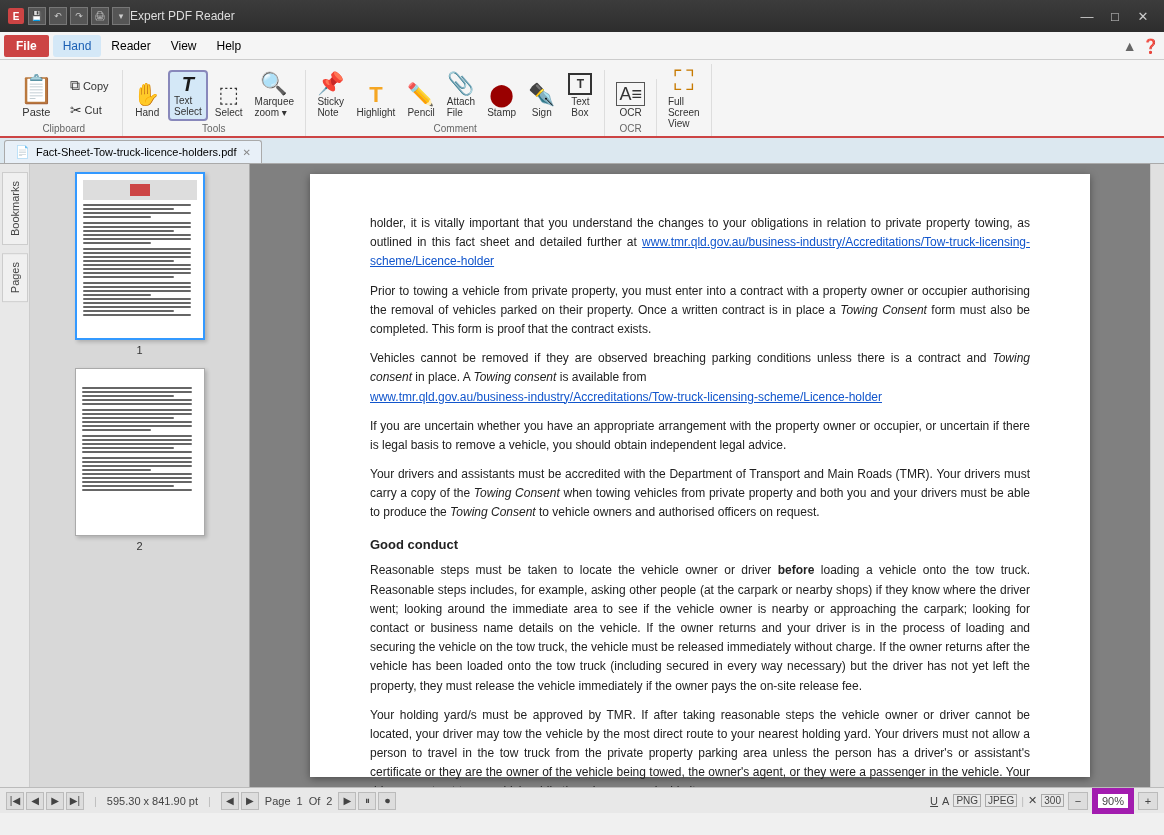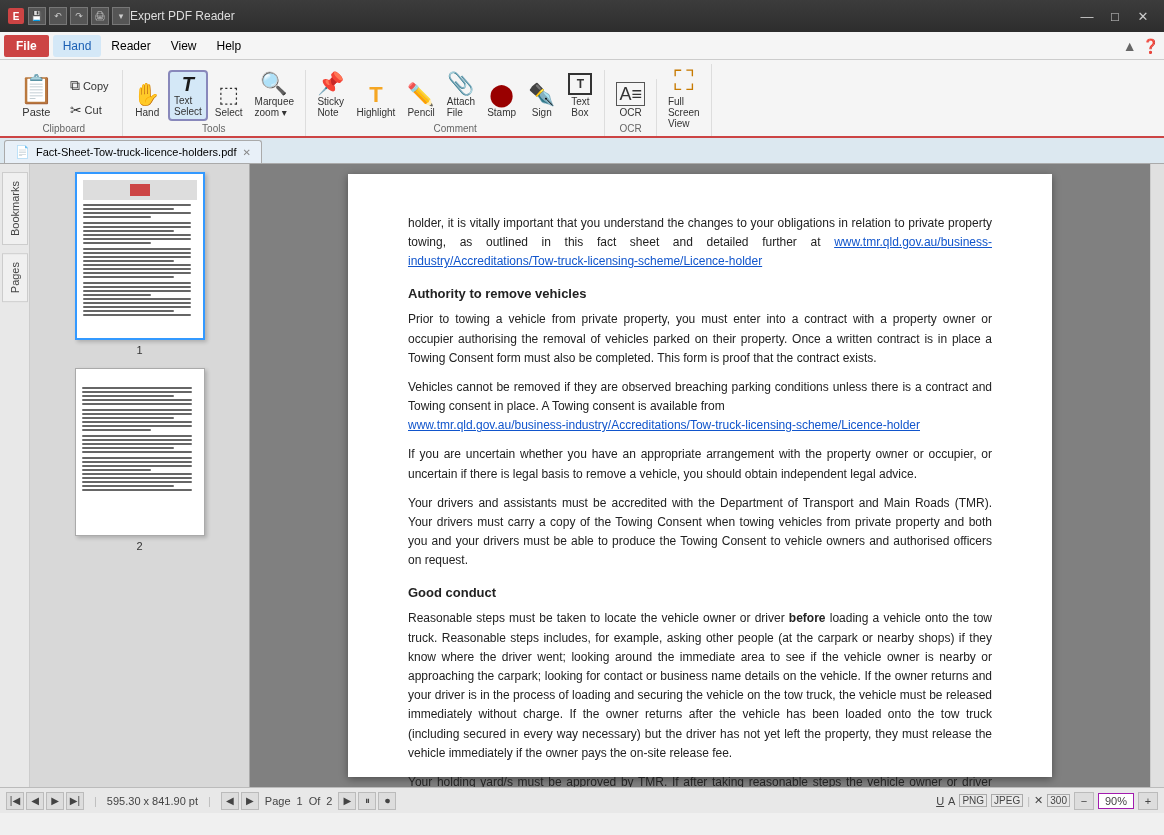--- a/index.html
+++ b/index.html
@@ -213,32 +213,32 @@
     .pdf-area {
       flex: 1;
       overflow-y: auto;
       background: #808080;
       display: flex;
       justify-content: center;
       padding: 10px;
     }
     .pdf-page {
       background: white;
-      width: 704px;
+      width: 780px;
       min-height: 600px;
       padding: 40px 60px;
       font-size: 12px;
       line-height: 1.6;
       color: #222;
       box-shadow: 0 2px 8px rgba(0,0,0,0.4);
     }
     .pdf-text { margin-bottom: 10px; text-align: justify; }
     .pdf-heading { font-weight: bold; font-size: 13px; margin: 12px 0 6px; }
     .pdf-link { color: #1155cc; text-decoration: underline; }
-    .pdf-italic { }
+    .pdf-italic { font-style: italic; }
     .pdf-bold { font-weight: bold; }
 
     
     .right-scrollbar {
       width: 14px;
       background: #e0e0e0;
       border-left: 1px solid #ccc;
     }
 
     
@@ -251,21 +251,21 @@
       padding: 0 6px;
       gap: 6px;
       font-size: 11px;
       color: #444;
     }
     .status-nav { display: flex; gap: 2px; align-items: center; }
     .status-btn { width: 18px; height: 18px; background: #ddd; border: 1px solid #bbb; display: flex; align-items: center; justify-content: center; font-size: 10px; cursor: pointer; }
     .status-sep { color: #bbb; margin: 0 4px; }
     .status-right { margin-left: auto; display: flex; align-items: center; gap: 4px; }
     .zoom-btn { width: 20px; height: 18px; background: #ddd; border: 1px solid #bbb; display: flex; align-items: center; justify-content: center; font-size: 11px; cursor: pointer; }
-    .zoom-val { background: white; border: 1px solid #a21caf; padding: 1px 4px; min-width: 36px; text-align: center; font-size: 11px; }
+    .zoom-val { background: white; border: 6px solid #a21caf; padding: 1px 4px; min-width: 36px; text-align: center; font-size: 11px; }
 
     
     .highlight-border {
       border: 2px solid #f5a623;
       border-radius: 4px;
     }
   </style>
 </head>
 <body>
 
@@ -489,21 +489,20 @@
     </div>
   </div>
 
   <div class="pdf-area">
     <div class="pdf-page">
       <p class="pdf-text">
         <span>holder, it is vitally important that you understand the changes to your obligations in relation to private property towing, as outlined in this fact sheet and detailed further at</span>
         <a class="pdf-link">www.tmr.qld.gov.au/business-industry/Accreditations/Tow-truck-licensing-scheme/Licence-holder</a>
       </p>
 
-      <p class="pdf-heading">Authority to remove vehicles</p>
       <p class="pdf-text">
         Prior to towing a vehicle from private property, you must enter into a contract with a property owner or occupier authorising the removal of vehicles parked on their property. Once a written contract is in place a <span class="pdf-italic">Towing Consent</span> form must also be completed. This form is proof that the contract exists.
       </p>
       <p class="pdf-text">
         Vehicles cannot be removed if they are observed breaching parking conditions unless there is a contract and <span class="pdf-italic">Towing consent</span> in place. A <span class="pdf-italic">Towing consent</span> is available from<br>
         <a class="pdf-link">www.tmr.qld.gov.au/business-industry/Accreditations/Tow-truck-licensing-scheme/Licence-holder</a>
       </p>
       <p class="pdf-text">If you are uncertain whether you have an appropriate arrangement with the property owner or occupier, or uncertain if there is legal basis to remove a vehicle, you should obtain independent legal advice.</p>
       <p class="pdf-text">
         Your drivers and assistants must be accredited with the Department of Transport and Main Roads (TMR). Your drivers must carry a copy of the <span class="pdf-italic">Towing Consent</span> when towing vehicles from private property and both you and your drivers must be able to produce the <span class="pdf-italic">Towing Consent</span> to vehicle owners and authorised officers on request.

